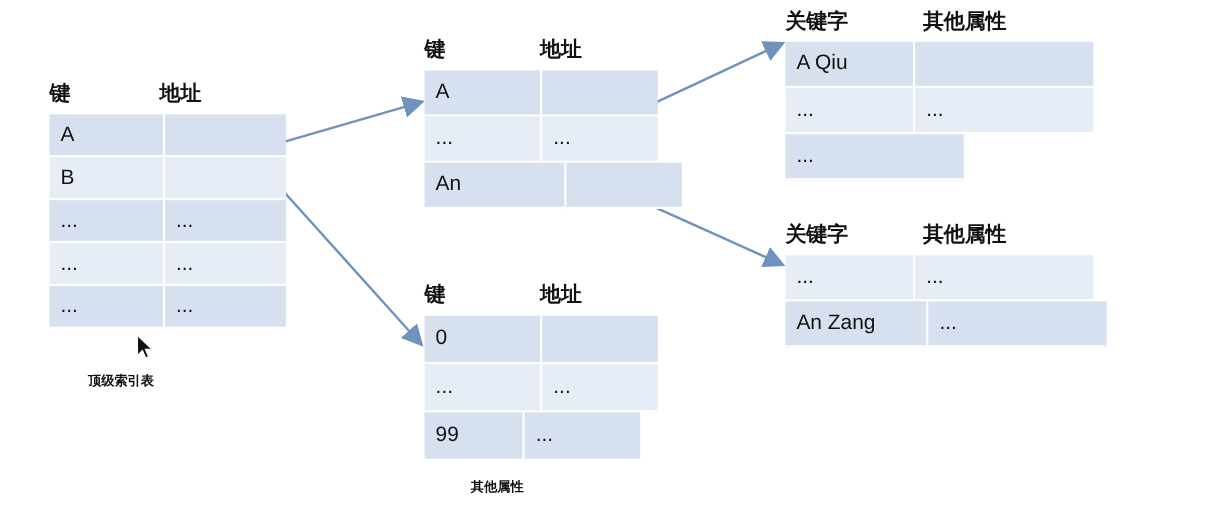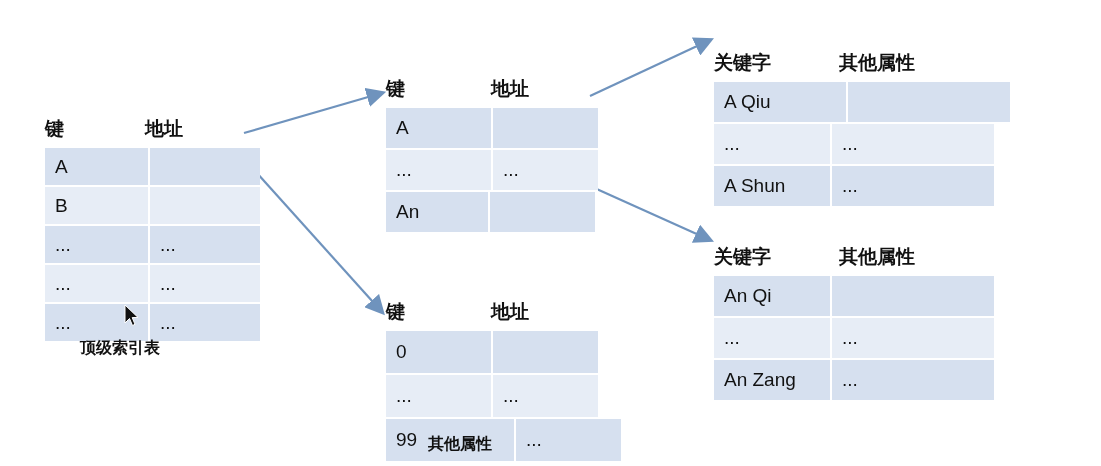--- a/index.html
+++ b/index.html
@@ -21,21 +21,20 @@
   .arrows {
     position: absolute;
     left: 0;
     top: 0;
     width: 1101px;
     height: 466px;
     pointer-events: none;
   }
   .table-block {
     position: absolute;
-    margin-top: 44px;
   }
   .tbl-headers {
     display: flex;
     font-weight: bold;
     font-size: 19px;
     color: #111;
     margin-bottom: 6px;
   }
   .tbl-headers .hcell {
     text-align: left;
@@ -57,21 +56,21 @@
     border-right: 2px solid #ffffff;
     border-bottom: 2px solid #ffffff;
   }
   .tcell.last-col {
     border-right: none;
   }
   .shade-a { background: #d6e0ef; }
   .shade-b { background: #e7edf6; }
   .caption {
     position: absolute;
-    font-size: 16px;
+    font-size: 12px;
     font-weight: bold;
     color: #111;
     white-space: nowrap;
   }
   .watermark {
     position: absolute;
     font-size: 15px;
     color: #c9c9c9;
     white-space: nowrap;
   }
@@ -147,84 +146,79 @@
     <div class="tbl-rows">
       <div class="trow">
         <div class="tcell shade-a" style="width:107px;height:42px;">A</div>
         <div class="tcell shade-a last-col" style="width:105px;height:42px;"></div>
       </div>
       <div class="trow">
         <div class="tcell shade-b" style="width:107px;height:42px;">...</div>
         <div class="tcell shade-b last-col" style="width:105px;height:42px;">...</div>
       </div>
       <div class="trow">
-        <div class="tcell shade-a" style="width:104px;height:42px;">An</div>
+        <div class="tcell shade-a" style="width:129px;height:42px;">An</div>
         <div class="tcell shade-a last-col" style="width:105px;height:42px;"></div>
       </div>
     </div>
   </div>
 
   <div class="table-block" style="left:386px; top:255px;">
     <div class="tbl-headers">
       <div class="hcell" style="width:105px;">键</div>
       <div class="hcell" style="width:110px;">地址</div>
     </div>
     <div class="tbl-rows">
       <div class="trow">
         <div class="tcell shade-a" style="width:107px;height:44px;">0</div>
         <div class="tcell shade-a last-col" style="width:105px;height:44px;"></div>
       </div>
       <div class="trow">
         <div class="tcell shade-b" style="width:107px;height:44px;">...</div>
         <div class="tcell shade-b last-col" style="width:105px;height:44px;">...</div>
       </div>
       <div class="trow">
-        <div class="tcell shade-a" style="width:130px;height:44px;">99</div>
+        <div class="tcell shade-a" style="width:91px;height:44px;">99</div>
         <div class="tcell shade-a last-col" style="width:105px;height:44px;">...</div>
       </div>
     </div>
   </div>
   <div class="caption" style="left:428px; top:434px;">其他属性</div>
 
   <div class="table-block" style="left:714px; top:0px;">
     <div class="tbl-headers" style="margin-top:6px;">
       <div class="hcell" style="width:125px;">关键字</div>
       <div class="hcell" style="width:140px;">其他属性</div>
     </div>
     <div class="tbl-rows">
       <div class="trow">
-        <div class="tcell shade-a" style="width:134px;height:42px;">A Qiu</div>
+        <div class="tcell shade-a" style="width:118px;height:42px;">A Qiu</div>
         <div class="tcell shade-a last-col" style="width:162px;height:42px;"></div>
       </div>
       <div class="trow">
         <div class="tcell shade-b" style="width:118px;height:42px;">...</div>
         <div class="tcell shade-b last-col" style="width:162px;height:42px;">...</div>
       </div>
       <div class="trow">
-        <div class="tcell shade-a" style="width:118px;height:42px;">A Shun</div>
         <div class="tcell shade-a last-col" style="width:162px;height:42px;">...</div>
       </div>
     </div>
   </div>
 
   <div class="table-block" style="left:714px; top:200px;">
     <div class="tbl-headers">
       <div class="hcell" style="width:125px;">关键字</div>
       <div class="hcell" style="width:140px;">其他属性</div>
     </div>
     <div class="tbl-rows">
       <div class="trow">
-        <div class="tcell shade-a" style="width:118px;height:42px;">An Qi</div>
-        <div class="tcell shade-a last-col" style="width:162px;height:42px;"></div>
-      </div>
-      <div class="trow">
         <div class="tcell shade-b" style="width:118px;height:42px;">...</div>
         <div class="tcell shade-b last-col" style="width:162px;height:42px;">...</div>
       </div>
       <div class="trow">
-        <div class="tcell shade-a" style="width:118px;height:42px;">An Zang</div>
+        <div class="tcell shade-a" style="width:130px;height:42px;">An Zang</div>
         <div class="tcell shade-a last-col" style="width:162px;height:42px;">...</div>
       </div>
     </div>
   </div>
 
 
 </div>
 
 </body></html>

